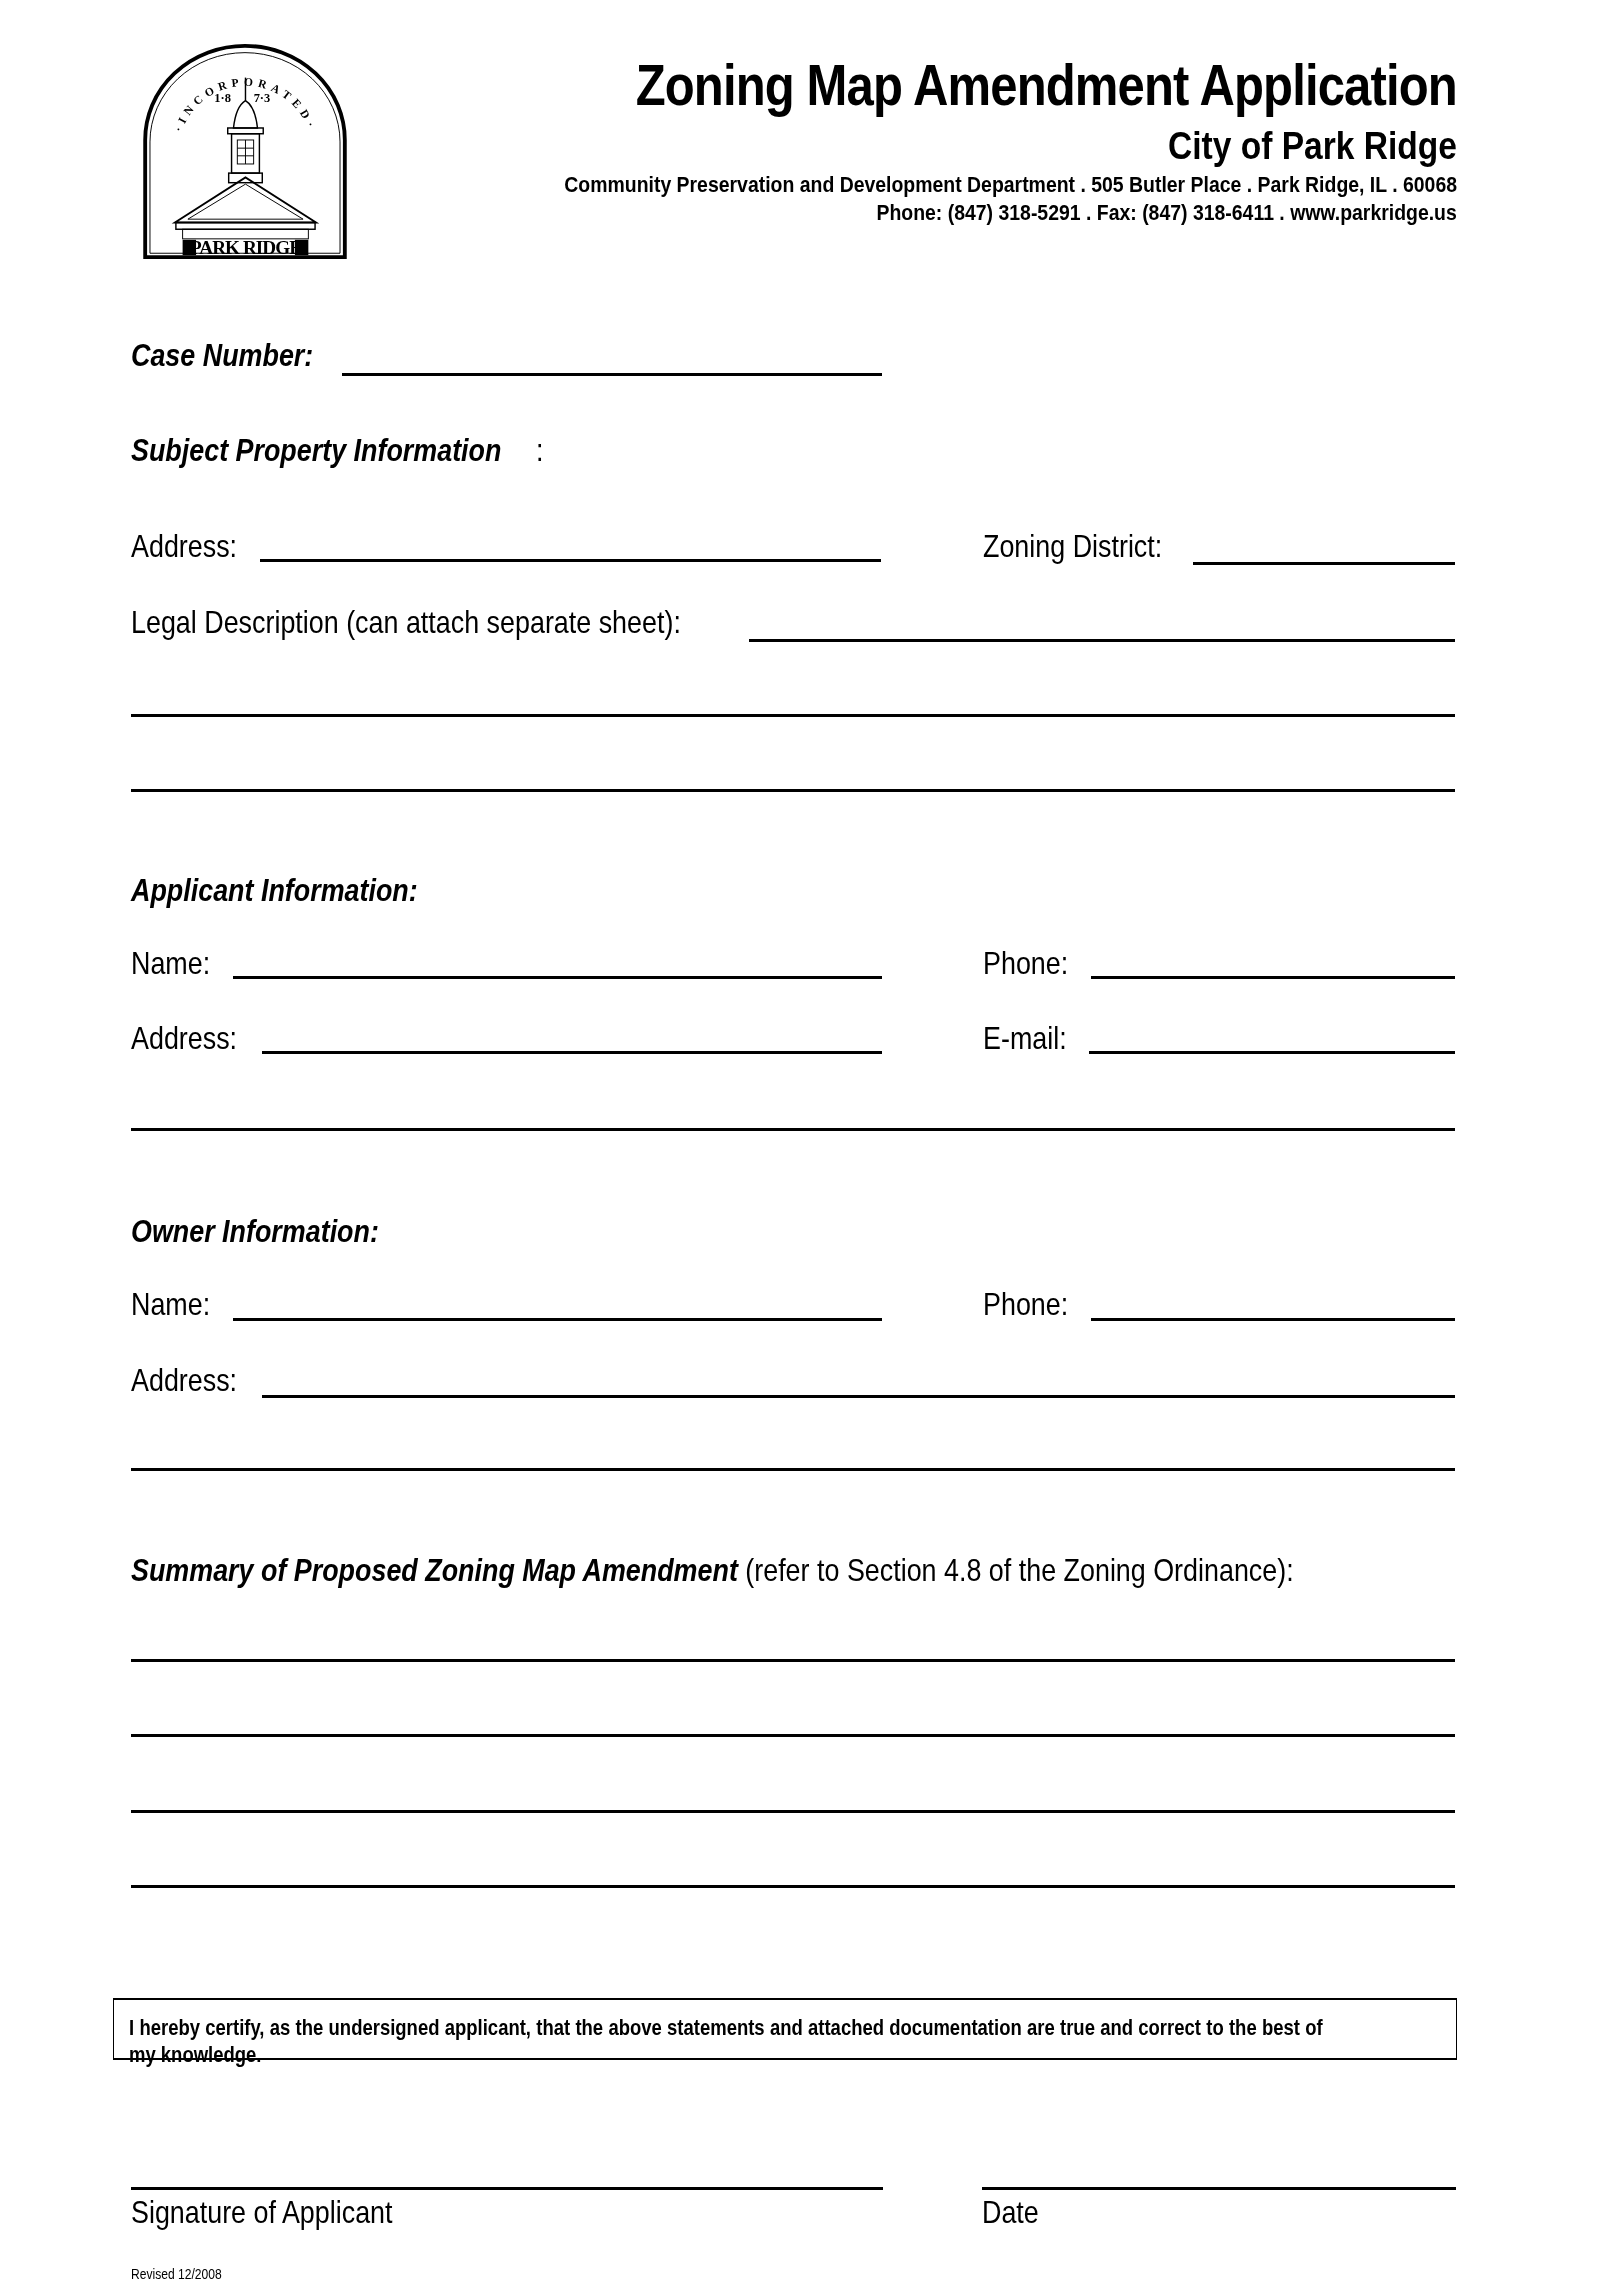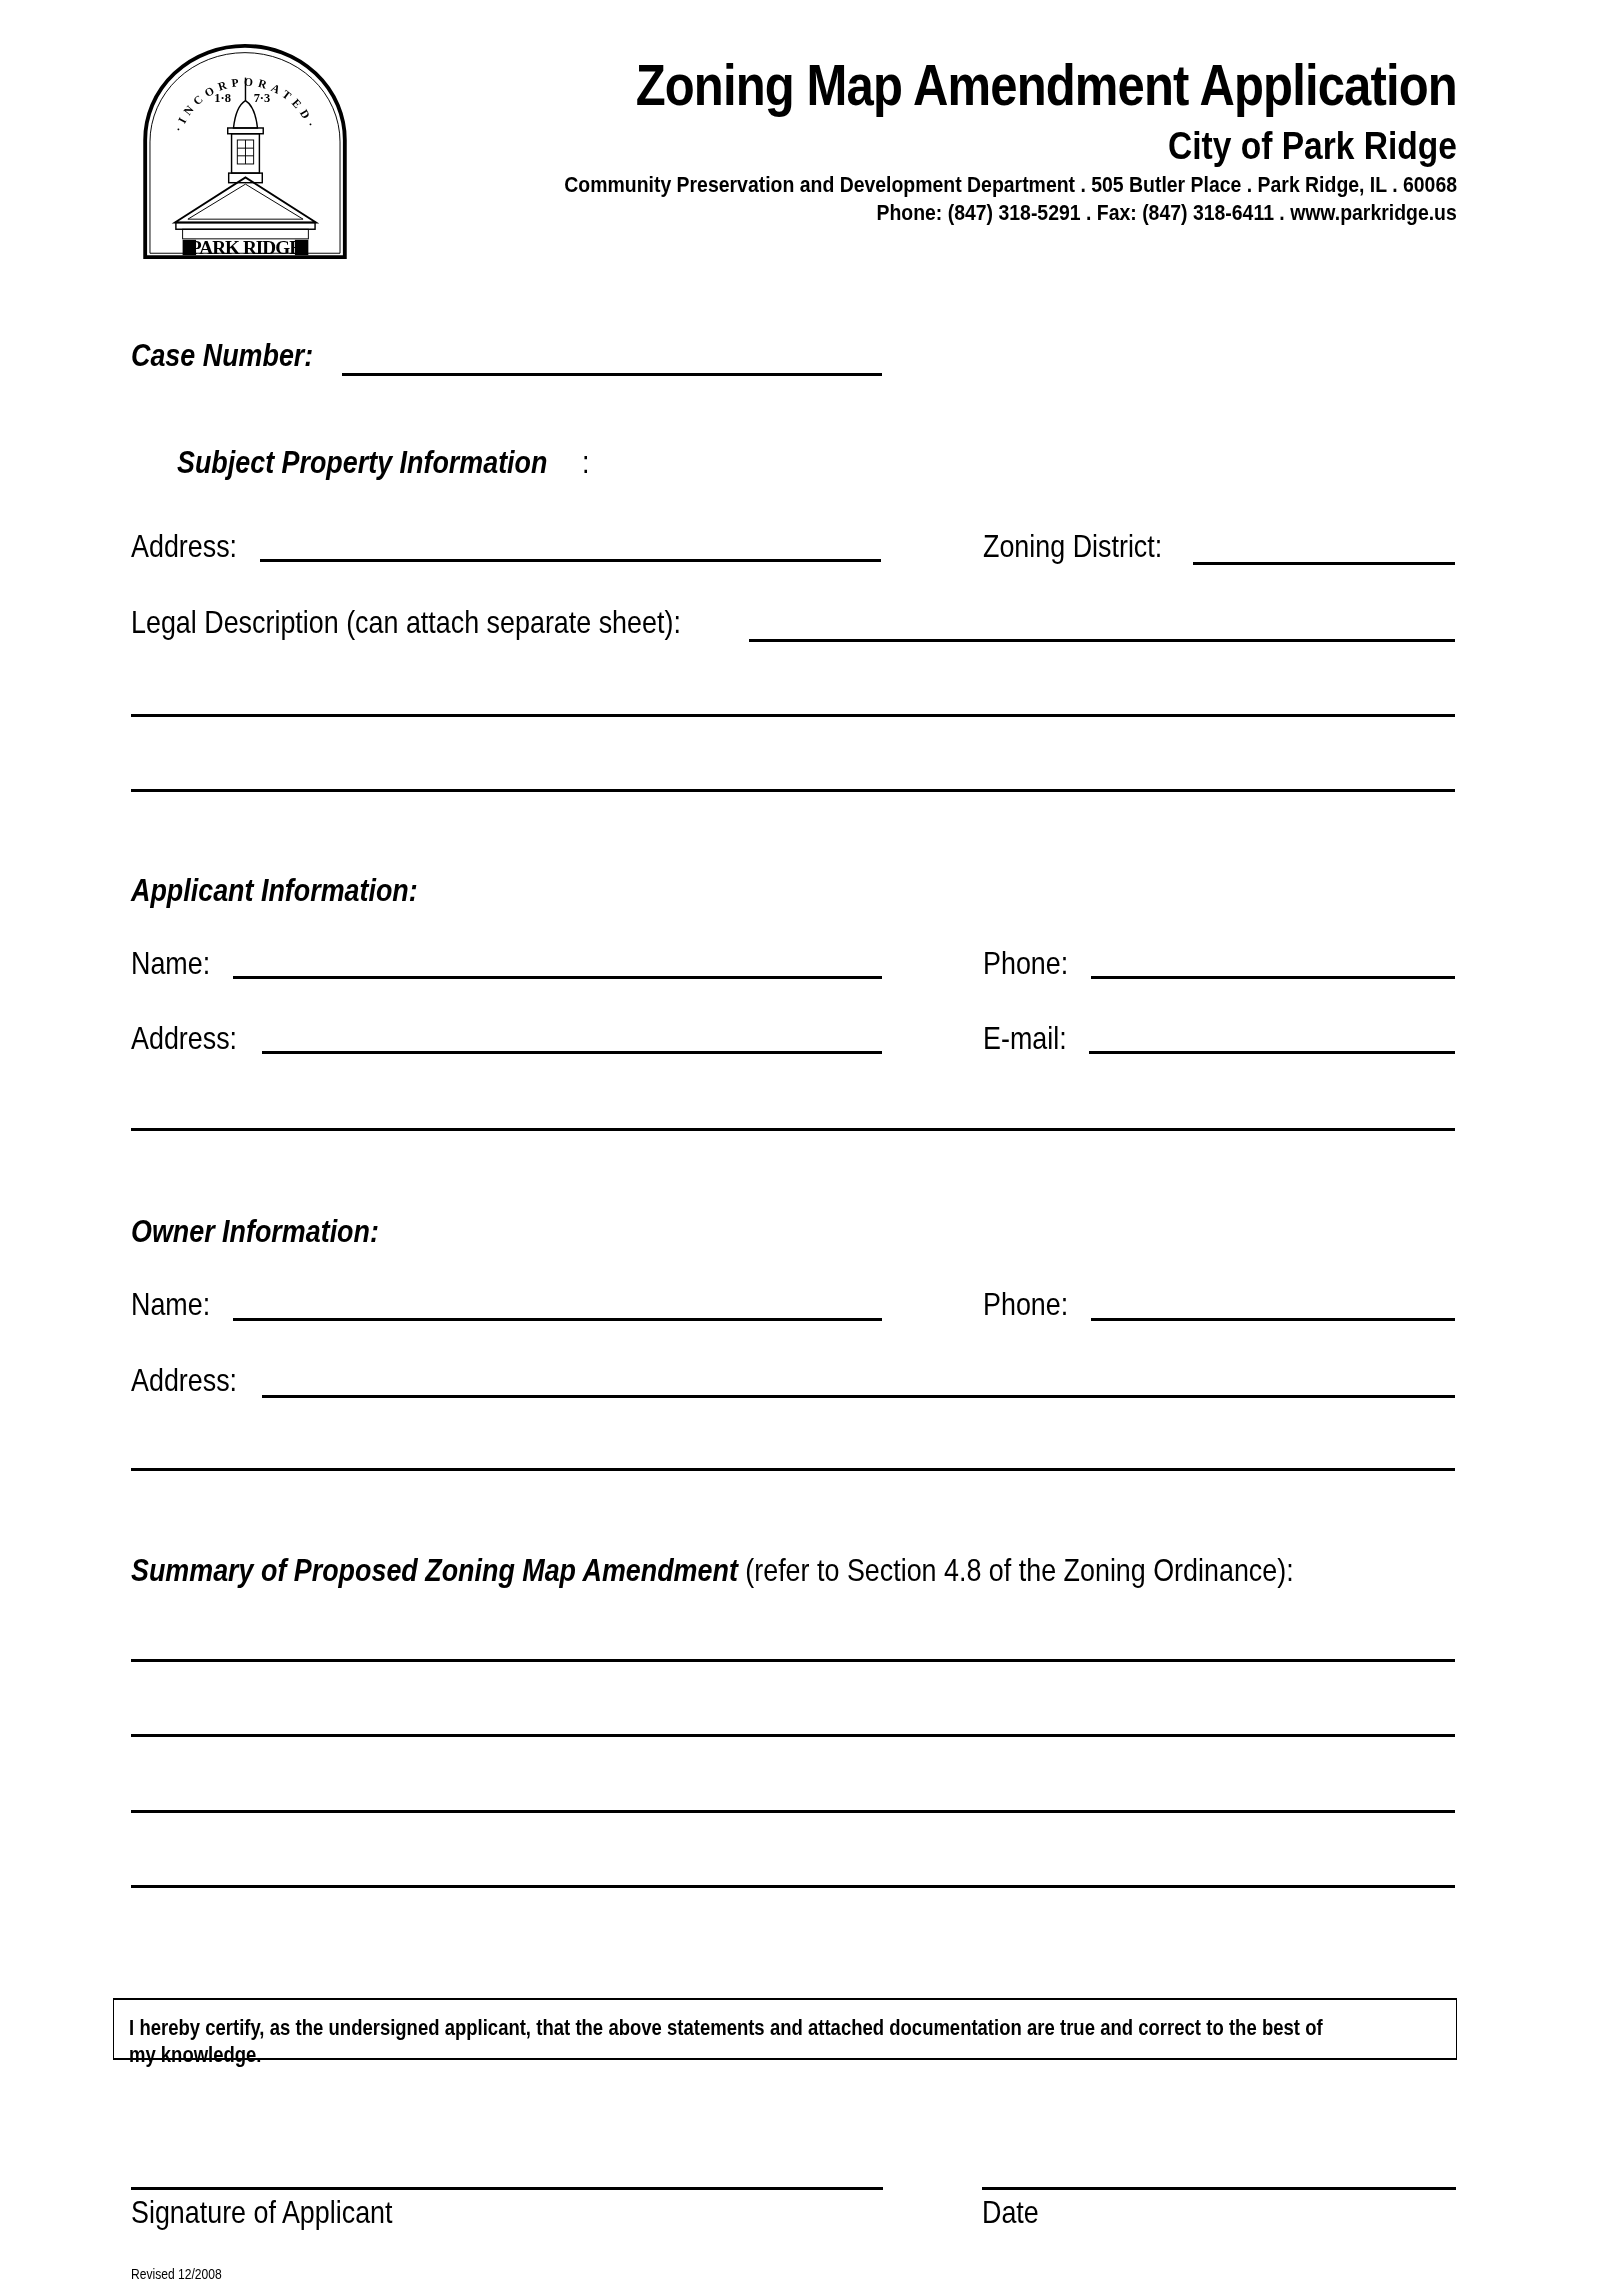--- a/index.html
+++ b/index.html
@@ -61,21 +61,21 @@
 </div>
 
 <div class="abs title">Zoning Map Amendment Application</div>
 <div class="abs city">City of Park Ridge</div>
 <div class="abs dept">Community Preservation and Development Department  .  505 Butler Place  .  Park Ridge, IL  .  60068</div>
 <div class="abs phone">Phone:  (847) 318-5291  .  Fax:  (847) 318-6411  .   www.parkridge.us</div>
 
 <div class="abs heading" style="left:131px; top:339px;">Case Number:</div>
 <input class="abs field-line" style="left: 342px; top: 373px; width: 540px;" value="">
 
-<div class="abs" style="left:131px; top:446px; white-space:nowrap;margin-left:46px;">
+<div class="abs" style="left:131px; top:434px; white-space:nowrap;">
   <span class="heading" style="display:inline-block;">Subject Property Information</span><span class="label" style="display:inline-block; margin-left:-36px;">:</span>
 </div>
 
 <div class="abs label" style="left:131px; top:530px;">Address:</div>
 <input class="abs field-line" style="left: 260px; top: 559px; width: 621px;" value="">
 
 <div class="abs label" style="left:983px; top:530px;">Zoning District:</div>
 <input class="abs field-line" style="left: 1193px; top: 562px; width: 262px;" value="">
 
 <div class="abs label" style="left:131px; top:606px;">Legal Description (can attach separate sheet):</div>

